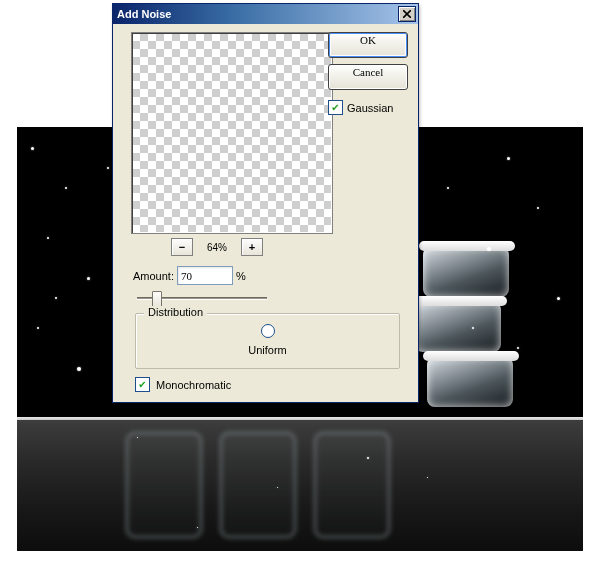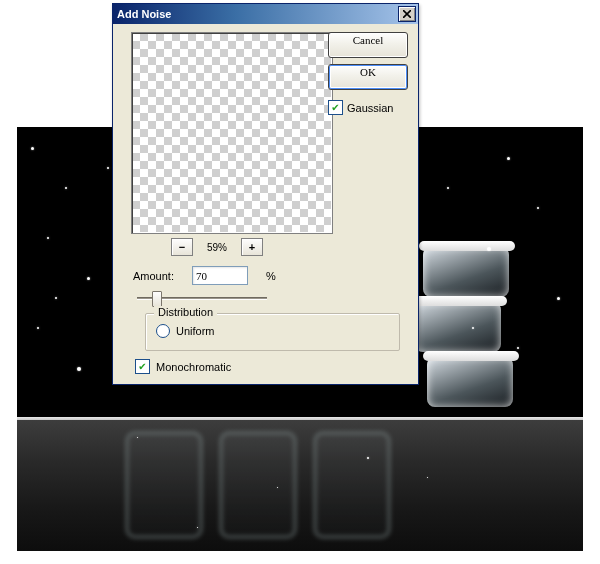--- a/index.html
+++ b/index.html
@@ -27,28 +27,28 @@
      linear-gradient(45deg,#cfcfcf 25%,transparent 25%,transparent 75%,#cfcfcf 75%);
     background-size:16px 16px;background-position:0 0,8px 8px;}
   .zoomrow{display:flex;align-items:center;gap:6px;margin:2px 0 10px 50px;}
   .winbtn{min-width:58px;height:21px;padding:1px 10px 2px;border:1px solid #404040;border-radius:3px;background:linear-gradient(#fefefe,#f2f1ea 45%,#e6e3d7);box-shadow:inset 0 0 0 1px #fff;font:11px Tahoma;text-align:center;cursor:pointer;}
   .winbtn.default{box-shadow:inset 0 0 0 1px #4b8df8, inset 0 0 0 2px #fff;}
   .smallbtn{width:20px;height:16px;border:1px solid #808080;background:linear-gradient(#fdfdfd,#e8e5d9);font-weight:bold;display:flex;align-items:center;justify-content:center;cursor:pointer;box-shadow:inset 1px 1px 0 #fff;}
   .zoompct{font-size:10px;min-width:36px;text-align:center;}
   .sidebar{position:absolute;right:10px;top:8px;display:flex;flex-direction:column;gap:6px;align-items:flex-start;}
   .chkrow{display:flex;align-items:center;gap:4px;margin-top:4px;}
   .chk{width:13px;height:13px;border:1px solid #1c4f8b;background:#fff;display:flex;align-items:center;justify-content:center;font-size:10px;color:#21a121;cursor:pointer;}
-  .amountrow{display:flex;align-items:center;gap:18px;margin:6px 0 4px 12px;}
+  .amountrow{display:flex;align-items:center;gap:3px;margin:6px 0 4px 12px;}
   .txtinput{width:48px;height:17px;border:1px solid #7f9db9;background:#fff;font:11px Tahoma;padding:0 3px;box-shadow:inset 1px 1px 2px rgba(0,0,0,0.1);}
   .slider{position:relative;width:130px;height:16px;margin:0 0 6px 16px;}
   .slider .track{position:absolute;left:0;top:8px;width:100%;height:2px;background:#9a958a;box-shadow:inset 0 1px 0 #6f6a60, 0 1px 0 #fff;}
   .slider .thumb{position:absolute;top:2px;width:8px;height:14px;background:linear-gradient(#fefefe,#e8e5d9);border:1px solid #7b766c;border-radius:1px;cursor:pointer;}
-  .group{position:relative;border:1px solid #bfbaac;border-radius:2px;margin:8px 10px 8px 24px;padding:8px 10px 8px 10px;box-shadow:inset 1px 1px 0 #fff;}
+  .group{position:relative;border:1px solid #bfbaac;border-radius:2px;margin:8px 10px 8px 14px;padding:8px 10px 8px 10px;box-shadow:inset 1px 1px 0 #fff;}
   .group .legend{position:absolute;top:-8px;left:8px;background:#ece9d8;padding:0 4px;}
-  .radrow{display:flex;align-items:center;gap:6px;margin:2px 0 4px;}
+  .radrow{display:flex;align-items:center;gap:6px;margin:2px 0 4px;flex-direction:column;}
   .radio{width:12px;height:12px;border:1px solid #1c4f8b;border-radius:50%;background:#fff;display:flex;align-items:center;justify-content:center;cursor:pointer;}
   .radio .dot{width:6px;height:6px;border-radius:50%;background:#21a121;}
   .monorow{display:flex;align-items:center;gap:6px;margin:8px 0 2px 14px;}
 </style>
 </head>
 <body>
 <div class="stage">
 
   <div class="art">
     <div class="cubes">
@@ -97,35 +97,35 @@
       <span class="tbtn">
         <svg width="8" height="8" viewBox="0 0 8 8">
             <path d="M0 0 L8 8 M8 0 L0 8" stroke="#000" stroke-width="1.6"></path>
           </svg>
       </span>
     </div>
 
     <div class="body">
 
       <div class="sidebar">
+        <div class="winbtn default"><span>OK</span></div>
         <div class="winbtn"><span>Cancel</span></div>
-        <div class="winbtn default"><span>OK</span></div>
         <label class="chkrow">
           <span class="chk">✔</span>
           <span>Gaussian</span>
         </label>
       </div>
 
       <div class="preview-box"></div>
 
       <div class="zoomrow">
         <div class="smallbtn">
             <span>−</span>
           </div>
-        <span class="zoompct">59%</span>
+        <span class="zoompct">64%</span>
         <div class="smallbtn">
             <span>+</span>
           </div>
       </div>
 
       <div class="amountrow">
         <span>Amount:</span>
         <input class="txtinput" value="70" style="">
         <span>%</span>
       </div>

